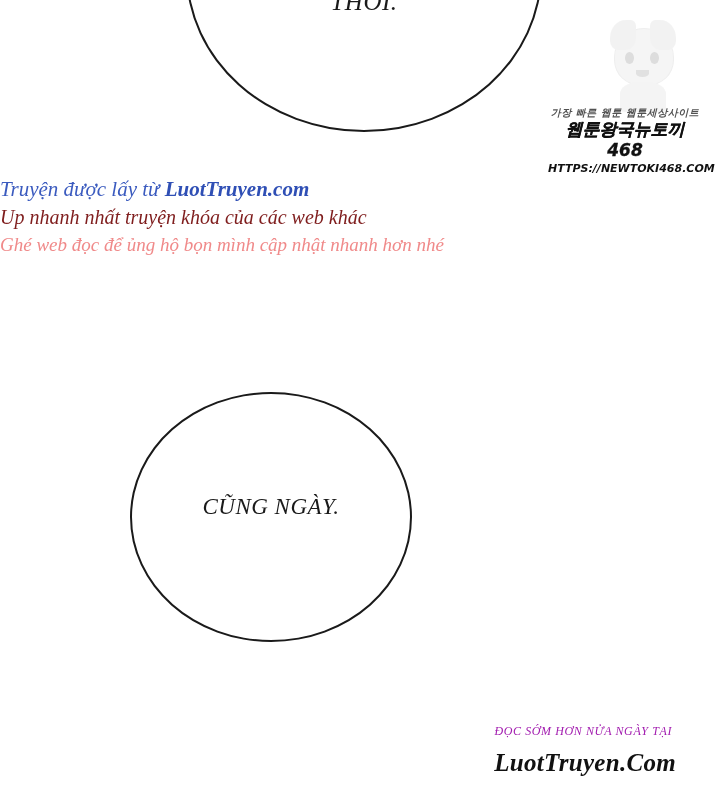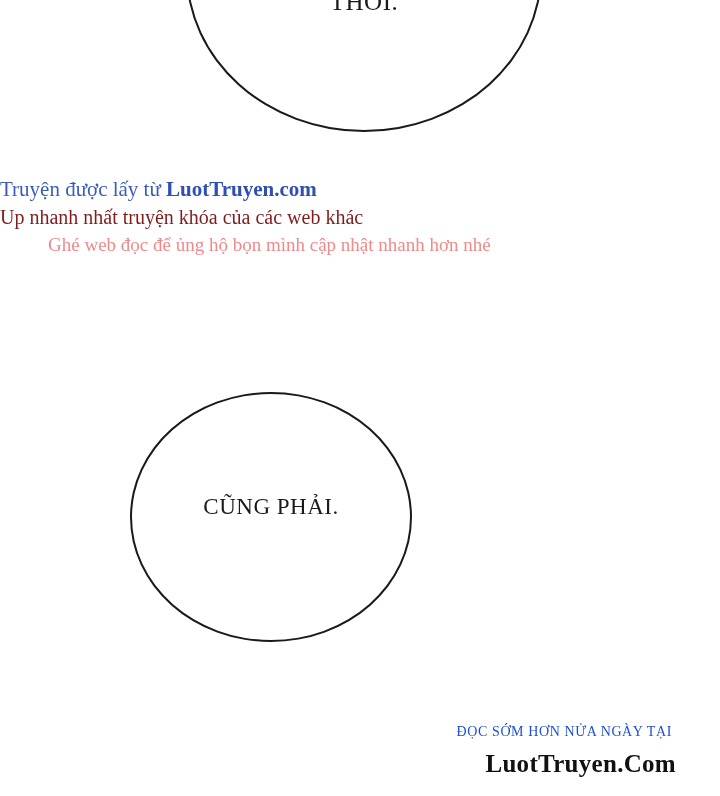--- a/index.html
+++ b/index.html
@@ -15,20 +15,21 @@
     font-family: "Liberation Serif", serif;
     background: #ffffff;
   }
 
   .page {
     position: absolute;
     top: 0; left: 0;
     width: 720px;
     height: 796px;
     background: #ffffff;
+    font-style: italic;
   }
 
   
   .balloon {
     position: absolute;
     border: 2px solid #1a1a1a;
     border-radius: 50%;
     background: #ffffff;
     box-sizing: border-box;
   }
@@ -188,37 +189,36 @@
   .promo-2 {
     font-size: 20px;
     color: #7f1d1d;
     font-family: "Liberation Serif", serif;
   }
   .promo-3 {
     font-size: 19px;
     color: #f08a8a;
     font-family: "Liberation Serif", serif;
     margin-top: 2px;
-    padding-left: 48px;
   }
 
   
   .footer {
     position: absolute;
     left: 0;
     top: 724px;
     width: 720px;
     text-align: right;
     padding-right: 24px;
     box-sizing: border-box;
   }
   .footer-line1 {
     display: block;
-    font-size: 14px;
-    color: #1d4ed8;
+    font-size: 12px;
+    color: #a21caf;
     letter-spacing: 0.6px;
     font-family: "Liberation Serif", serif;
     padding-right: 24px;
   }
   .footer-line2 {
     display: block;
     font-size: 25px;
     font-weight: 700;
     color: #111111;
     letter-spacing: 0.3px;
@@ -229,29 +229,45 @@
 </style>
 </head>
 <body>
 
 <div class="page">
 
   <div class="balloon balloon-top">
     <span class="balloon-text">THÔI.</span>
   </div>
 
+  <div class="stamp">
+    <div class="stamp-face">
+      <div class="head"></div>
+      <div class="hairL"></div>
+      <div class="hairR"></div>
+      <div class="eyeL"></div>
+      <div class="eyeR"></div>
+      <div class="mouth"></div>
+      <div class="body"></div>
+    </div>
+    <div class="stamp-lines">
+      <div class="stamp-line1">가장 빠른 웹툰 웹툰세상사이트</div>
+      <div class="stamp-line2">웹툰왕국뉴토끼468</div>
+      <div class="stamp-line3">HTTPS://NEWTOKI468.COM</div>
+    </div>
+  </div>
 
   <div class="promo">
     <span class="promo-line promo-1"><span>Truyện được lấy từ </span><span class="brand">LuotTruyen.com</span></span>
     <span class="promo-line promo-2">Up nhanh nhất truyện khóa của các web khác</span>
     <span class="promo-line promo-3">Ghé web đọc để ủng hộ bọn mình cập nhật nhanh hơn nhé</span>
   </div>
 
   <div class="balloon balloon-bottom">
-    <span class="balloon-text">CŨNG PHẢI.</span>
+    <span class="balloon-text">CŨNG NGÀY.</span>
   </div>
 
   <div class="footer">
     <span class="footer-line1">ĐỌC SỚM HƠN NỬA NGÀY TẠI</span>
     <span class="footer-line2">LuotTruyen.Com</span>
   </div>
 
 </div>
 
 </body></html>

